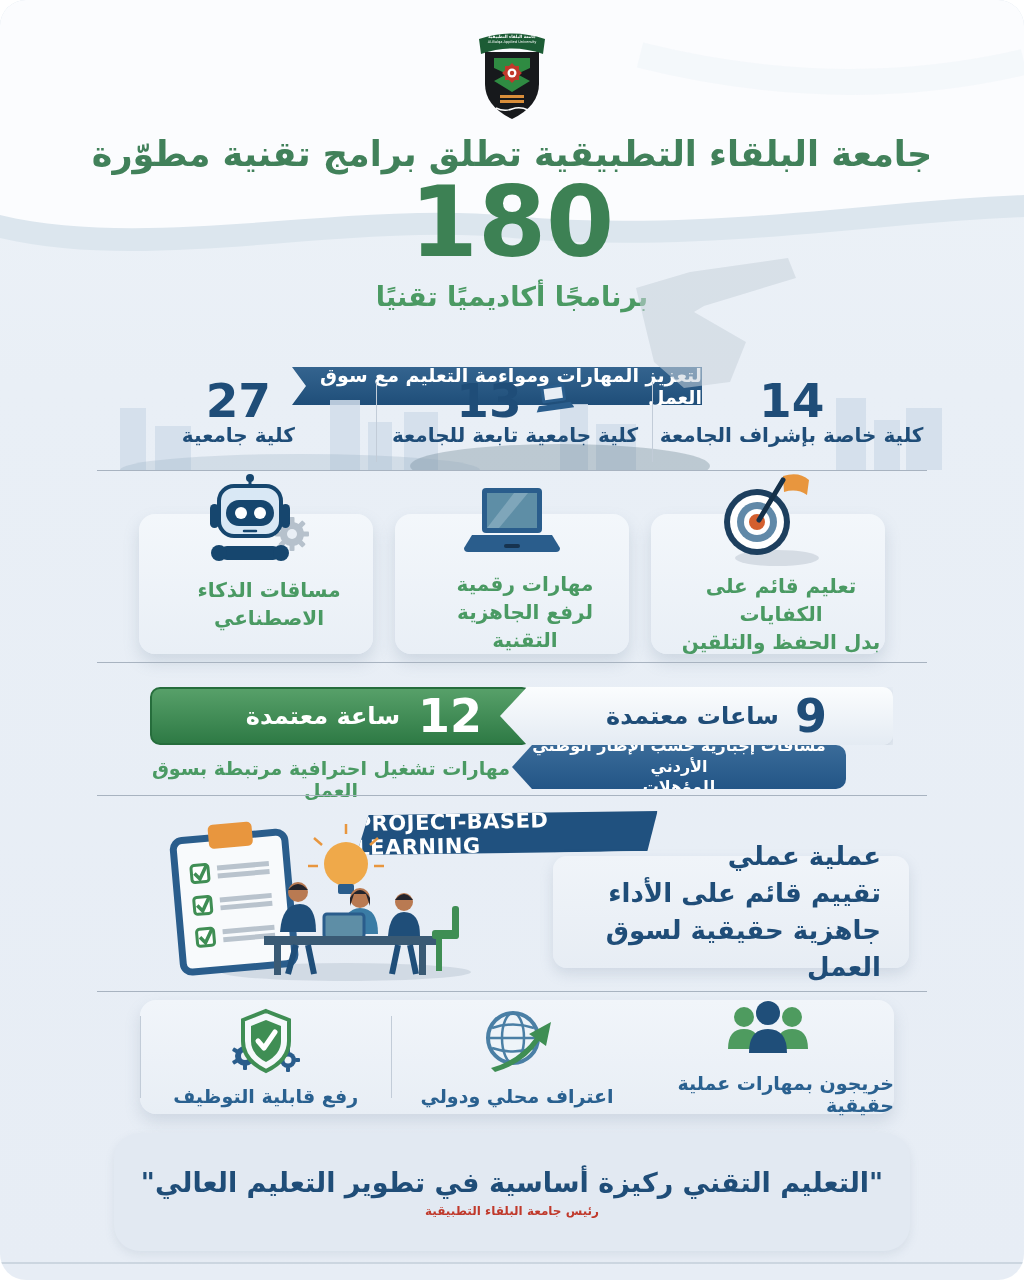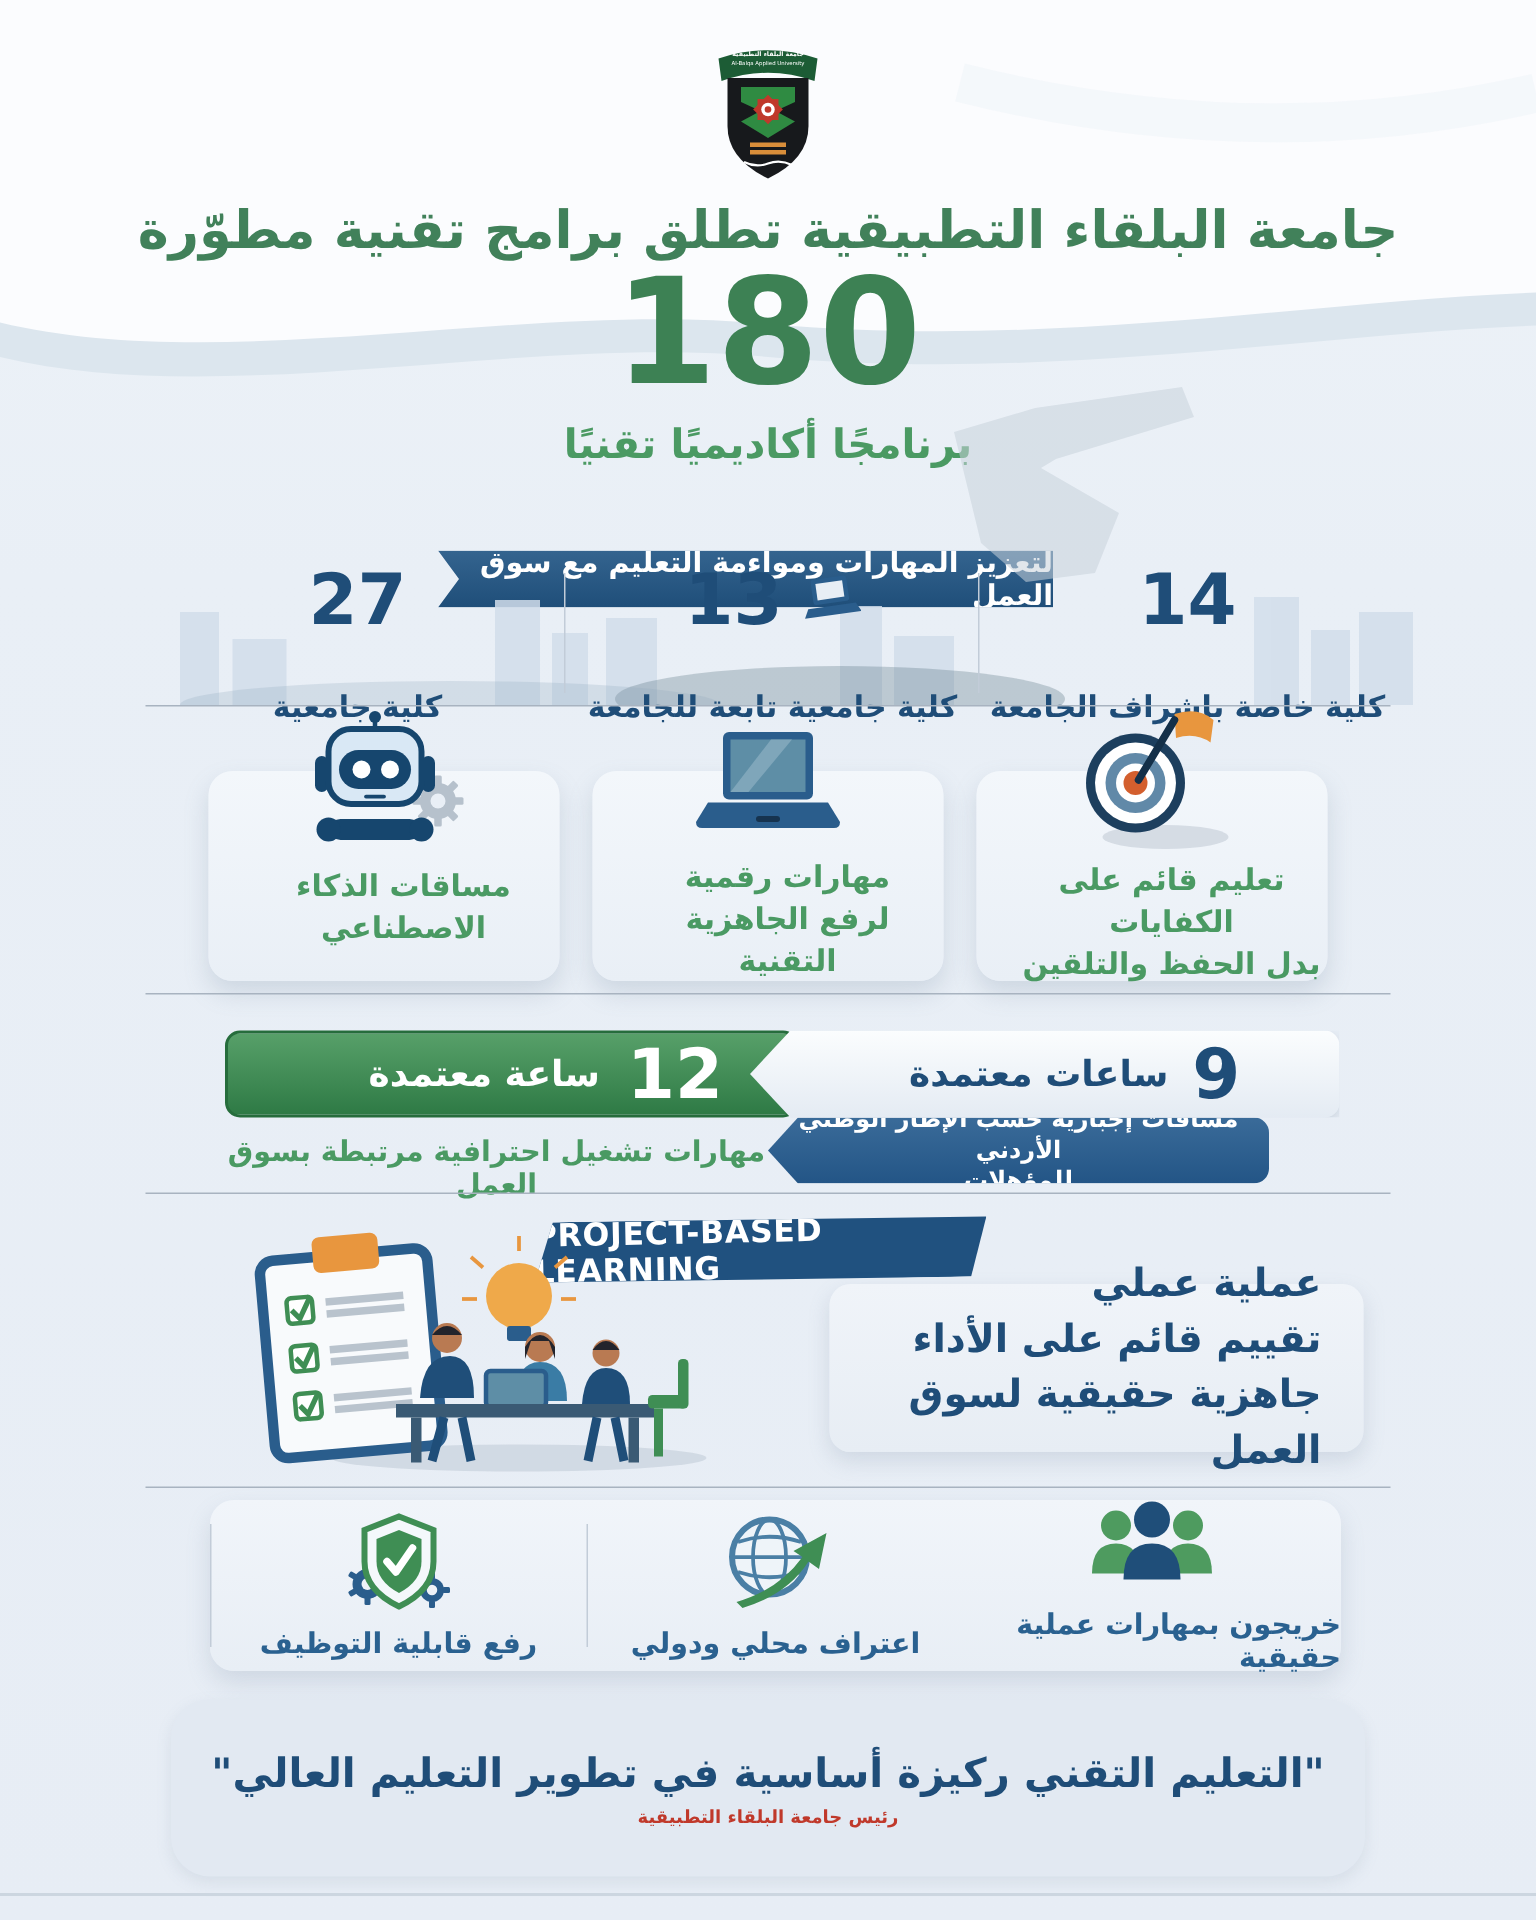--- a/index.html
+++ b/index.html
@@ -1,18 +1,18 @@
 <!DOCTYPE html>
 <html lang="ar"><head>
 <meta charset="utf-8">
 <style>
   html,body{margin:0;padding:0;}
   body{font-family:"DejaVu Sans",sans-serif;}
   #canvas{position:relative;width:1024px;height:1280px;overflow:hidden;
-          background:linear-gradient(180deg,#eef3f8 0%,#e9eff6 30%,#e7edf5 100%);}
+          background:linear-gradient(180deg,#eef3f8 0%,#e9eff6 30%,#e7edf5 100%);border-radius:26px;}
   .abs{position:absolute;}
   .ctr{left:0;width:1024px;text-align:center;}
   .preline{white-space:pre-line;}
   .rtl{direction:rtl;}
 
   
   .main-title{top:134px;font-size:35px;font-weight:bold;color:#41815a;letter-spacing:-.5px;}
   .big-number{top:176px;font-size:98px;font-weight:bold;color:#3d8154;line-height:.95;}
   .subtitle{top:281px;font-size:27px;font-weight:bold;color:#4b9a63;}
   .banner{top:319px;left:292px;width:410px;height:38px;
@@ -22,21 +22,21 @@
           display:flex;align-items:center;justify-content:center;margin-top:48px;}
   .jordan-map{top:256px;left:628px;opacity:.55;}
 
   
   .sep{left:97px;width:830px;height:1px;background:#a8b3c0;}
   .bottom-line{top:1262px;left:0;width:1024px;height:2px;background:#ccd6e0;}
 
   
   .skyline{top:378px;left:0;width:1024px;height:92px;}
   .stats{top:376px;left:100px;width:830px;height:92px;display:flex;}
-  .stat{flex:1;position:relative;display:flex;flex-direction:column;align-items:center;gap:36px;}
+  .stat{flex:1;position:relative;display:flex;flex-direction:column;align-items:center;}
   .stat:nth-child(n+2)::after{content:"";position:absolute;right:0;top:6px;bottom:6px;width:1px;background:#c2ccd8;}
   .stat-number-row{display:flex;align-items:center;gap:12px;direction:rtl;}
   .stat-number{font-size:47px;font-weight:bold;color:#1f4d78;line-height:1.05;}
   .stat-label{font-size:20px;font-weight:bold;color:#1f4d78;margin-top:-2px;}
 
   
   .features{top:514px;left:138px;width:748px;display:flex;gap:22px;justify-content:center;}
   .feature-card{width:234px;height:140px;border-radius:16px;
           background:linear-gradient(180deg,#f3f7fb,#e9eff6);
           box-shadow:0 8px 16px rgba(110,130,155,.22);

